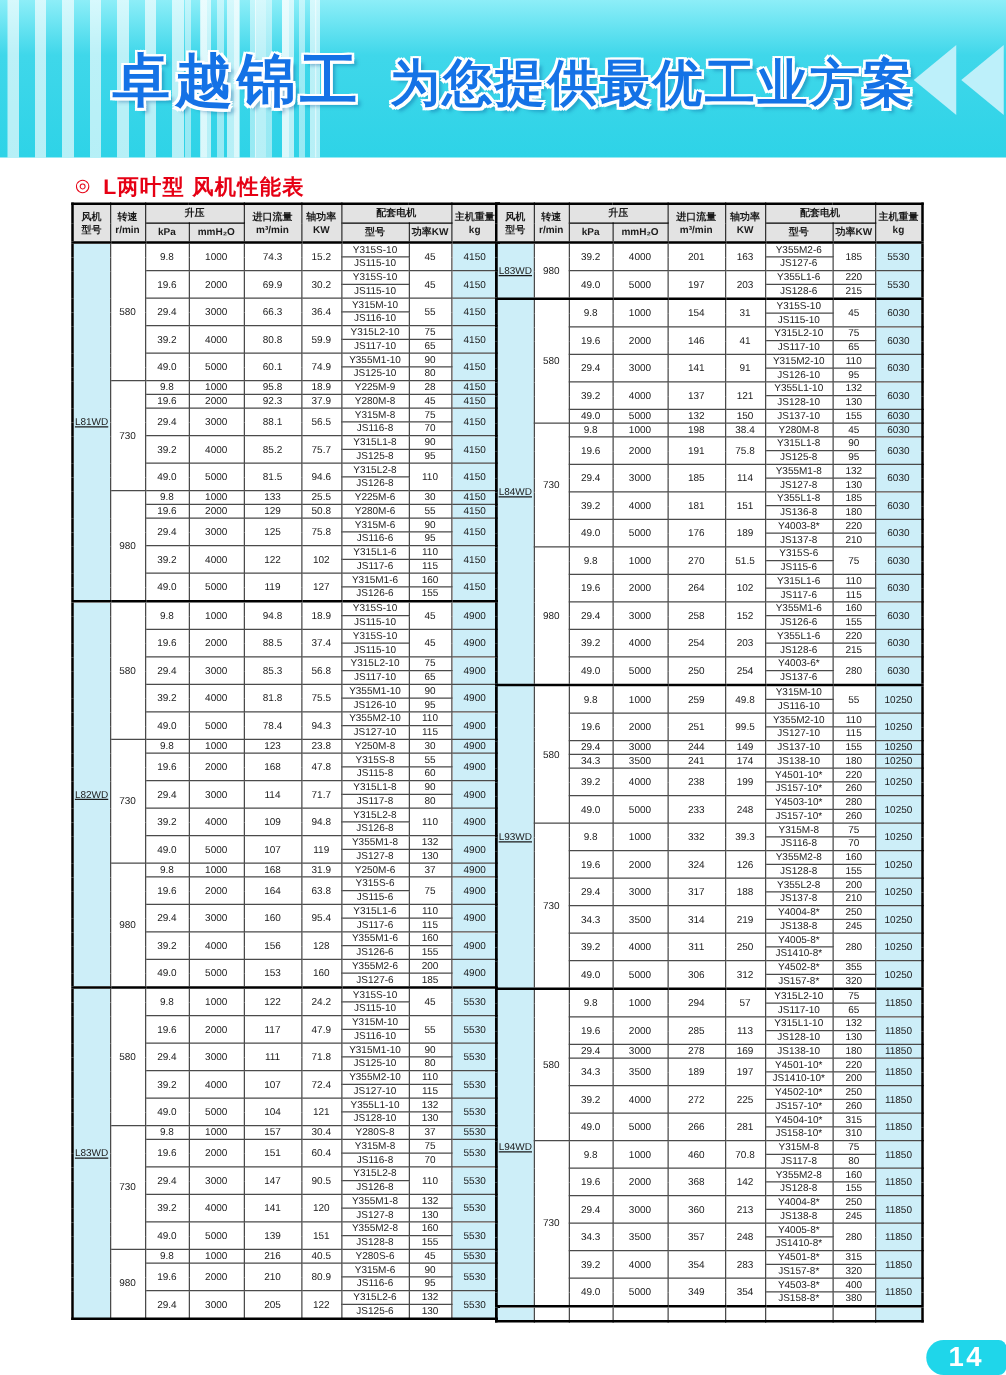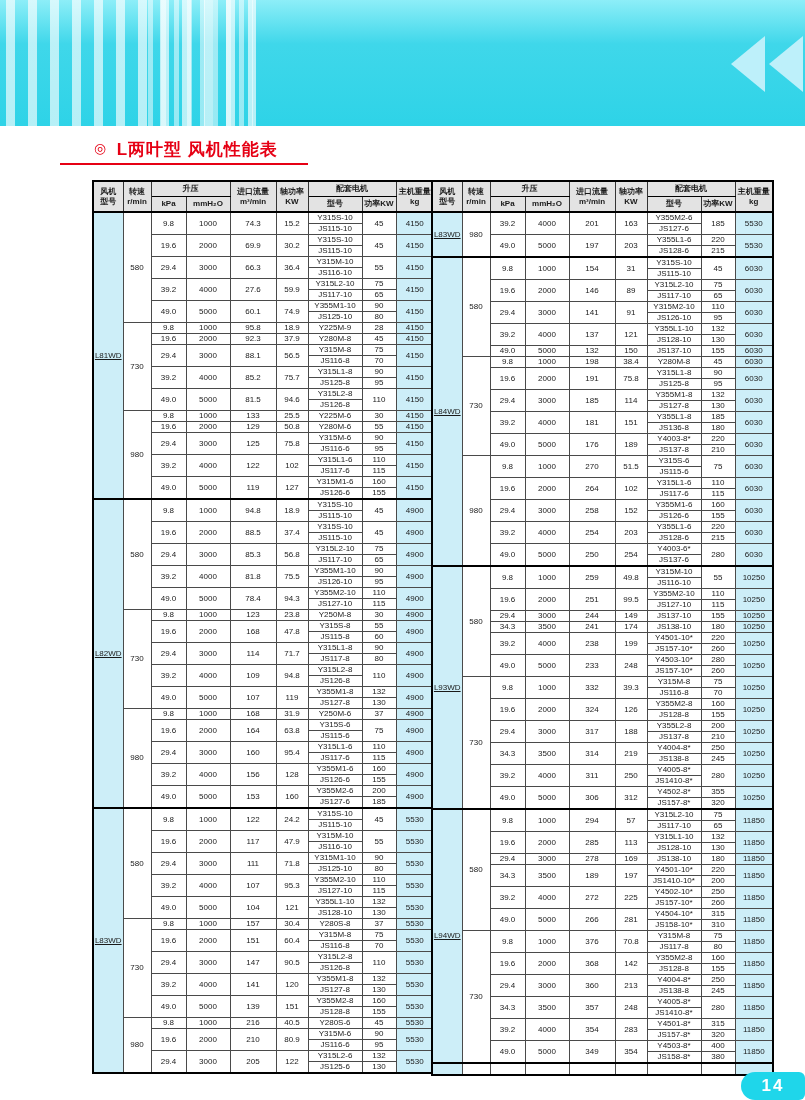--- a/index.html
+++ b/index.html
@@ -29,26 +29,26 @@
   }
   .banner-title .brand{font-size:46px;letter-spacing:4px;margin-right:22px;}
   .banner-title .slogan{font-size:40px;letter-spacing:2px;}
   .arrows{position:absolute;right:2px;top:36px;}
   .tri{
     display:inline-block;width:0;height:0;margin-left:4px;
     border-top:28px solid transparent;border-bottom:28px solid transparent;
     border-right:34px solid #bdf0fa;
   }
   
-  .section-title{position:absolute;left:60px;top:138px;white-space:nowrap;margin-left:34px;}
+  .section-title{position:absolute;left:60px;top:138px;white-space:nowrap;}
   .section-title .bullet{color:var(--red);font-size:14px;margin-right:6px;vertical-align:2px;}
   .section-title .stitle{color:var(--red);font-size:17px;font-weight:bold;letter-spacing:1px;}
   .title-underline{position:absolute;left:60px;top:163px;width:248px;height:2px;background:var(--red);}
   
-  .tbl-wrap{position:absolute;top:180px;margin-left:35px;}
+  .tbl-wrap{position:absolute;top:162px;}
   #left-table{left:57px;}
   #right-table{left:396px;}
   table.perf{
     border-collapse:collapse;table-layout:fixed;
     font-family:"Liberation Sans",sans-serif;font-size:8px;color:#1a1a1a;
     border:2px solid #000;
   }
   .perf th{
     background:var(--hdr-gray);border:1px solid #333;border-bottom:1px solid #000;
     font-weight:bold;font-size:8px;white-space:pre-line;line-height:1.2;
@@ -60,30 +60,33 @@
     height:10px;padding:0;line-height:1;white-space:nowrap;overflow:hidden;
   }
   .perf td.model{background:var(--cell-cyan);text-decoration:underline;}
   .perf td.wt{background:var(--cell-cyan);}
   .perf tr.grp-top td{border-top:2px solid #000;}
   .perf tr.spd-top td{border-top:1px solid #000;}
   
   .page-badge{
     position:absolute;left:741px;top:1072px;width:64px;height:28px;
     background:var(--badge-cyan);border-radius:14px 6px 6px 14px;
-    color:#fff;font-size:17px;font-weight:bold;text-align:center;line-height:28px;
+    color:#fff;font-size:22px;font-weight:bold;text-align:center;line-height:28px;
     letter-spacing:2px;
   }
 </style>
 </head>
 <body>
 
 <div class="banner">
   <div class="stripes"></div>
   <div class="stripes2"></div>
+  <div class="banner-title">
+    <span class="brand">卓越锦工</span><span class="slogan">为您提供最优工业方案</span>
+  </div>
   <div class="arrows">
     <span class="tri"></span><span class="tri"></span>
   </div>
 </div>
 
 <div class="section-title">
   <span class="bullet">◎</span>
   <span class="stitle">L两叶型  风机性能表</span>
 </div>
 <div class="title-underline"></div>
@@ -158,21 +161,21 @@
           <td class="motor">Y315M-10</td>
           <td rowspan="2" class="num">55</td>
           <td rowspan="2" class="wt">4150</td>
         </tr>
         <tr>
           <td class="motor">JS116-10</td>
         </tr>
         <tr>
           <td rowspan="2" class="num">39.2</td>
           <td rowspan="2" class="num">4000</td>
-          <td rowspan="2" class="num">27.6</td>
+          <td rowspan="2" class="num">80.8</td>
           <td rowspan="2" class="num">59.9</td>
           <td class="motor">Y315L2-10</td>
           <td class="num">75</td>
           <td rowspan="2" class="wt">4150</td>
         </tr>
         <tr>
           <td class="motor">JS117-10</td>
           <td class="num">65</td>
         </tr>
         <tr>
@@ -526,21 +529,21 @@
           <td rowspan="2" class="wt">5530</td>
         </tr>
         <tr>
           <td class="motor">JS125-10</td>
           <td class="num">80</td>
         </tr>
         <tr>
           <td rowspan="2" class="num">39.2</td>
           <td rowspan="2" class="num">4000</td>
           <td rowspan="2" class="num">107</td>
-          <td rowspan="2" class="num">95.3</td>
+          <td rowspan="2" class="num">72.4</td>
           <td class="motor">Y355M2-10</td>
           <td class="num">110</td>
           <td rowspan="2" class="wt">5530</td>
         </tr>
         <tr>
           <td class="motor">JS127-10</td>
           <td class="num">115</td>
         </tr>
         <tr>
           <td rowspan="2" class="num">49.0</td>
@@ -729,21 +732,21 @@
           <td rowspan="2" class="num">45</td>
           <td rowspan="2" class="wt">6030</td>
         </tr>
         <tr>
           <td class="motor">JS115-10</td>
         </tr>
         <tr>
           <td rowspan="2" class="num">19.6</td>
           <td rowspan="2" class="num">2000</td>
           <td rowspan="2" class="num">146</td>
-          <td rowspan="2" class="num">89</td>
+          <td rowspan="2" class="num">41</td>
           <td class="motor">Y315L2-10</td>
           <td class="num">75</td>
           <td rowspan="2" class="wt">6030</td>
         </tr>
         <tr>
           <td class="motor">JS117-10</td>
           <td class="num">65</td>
         </tr>
         <tr>
           <td rowspan="2" class="num">29.4</td>
@@ -1128,21 +1131,21 @@
           <td rowspan="2" class="wt">11850</td>
         </tr>
         <tr>
           <td class="motor">JS158-10*</td>
           <td class="num">310</td>
         </tr>
         <tr class="spd-top">
           <td rowspan="12" class="speed">730</td>
           <td rowspan="2" class="num">9.8</td>
           <td rowspan="2" class="num">1000</td>
-          <td rowspan="2" class="num">376</td>
+          <td rowspan="2" class="num">460</td>
           <td rowspan="2" class="num">70.8</td>
           <td class="motor">Y315M-8</td>
           <td class="num">75</td>
           <td rowspan="2" class="wt">11850</td>
         </tr>
         <tr>
           <td class="motor">JS117-8</td>
           <td class="num">80</td>
         </tr>
         <tr>

